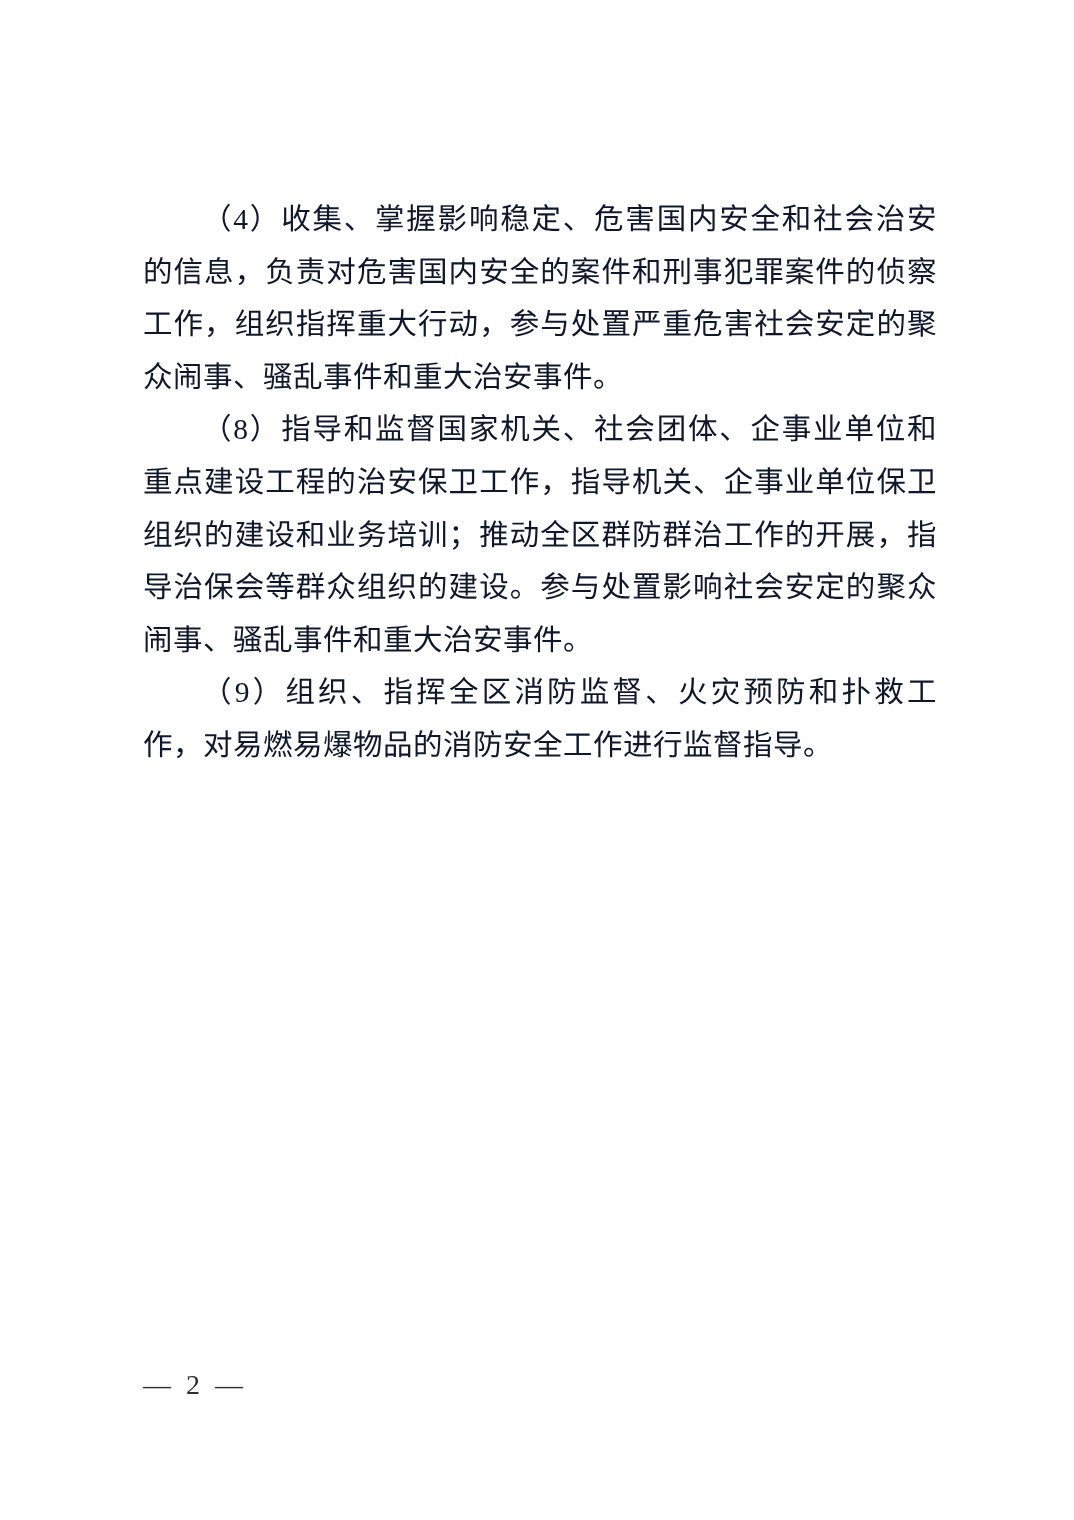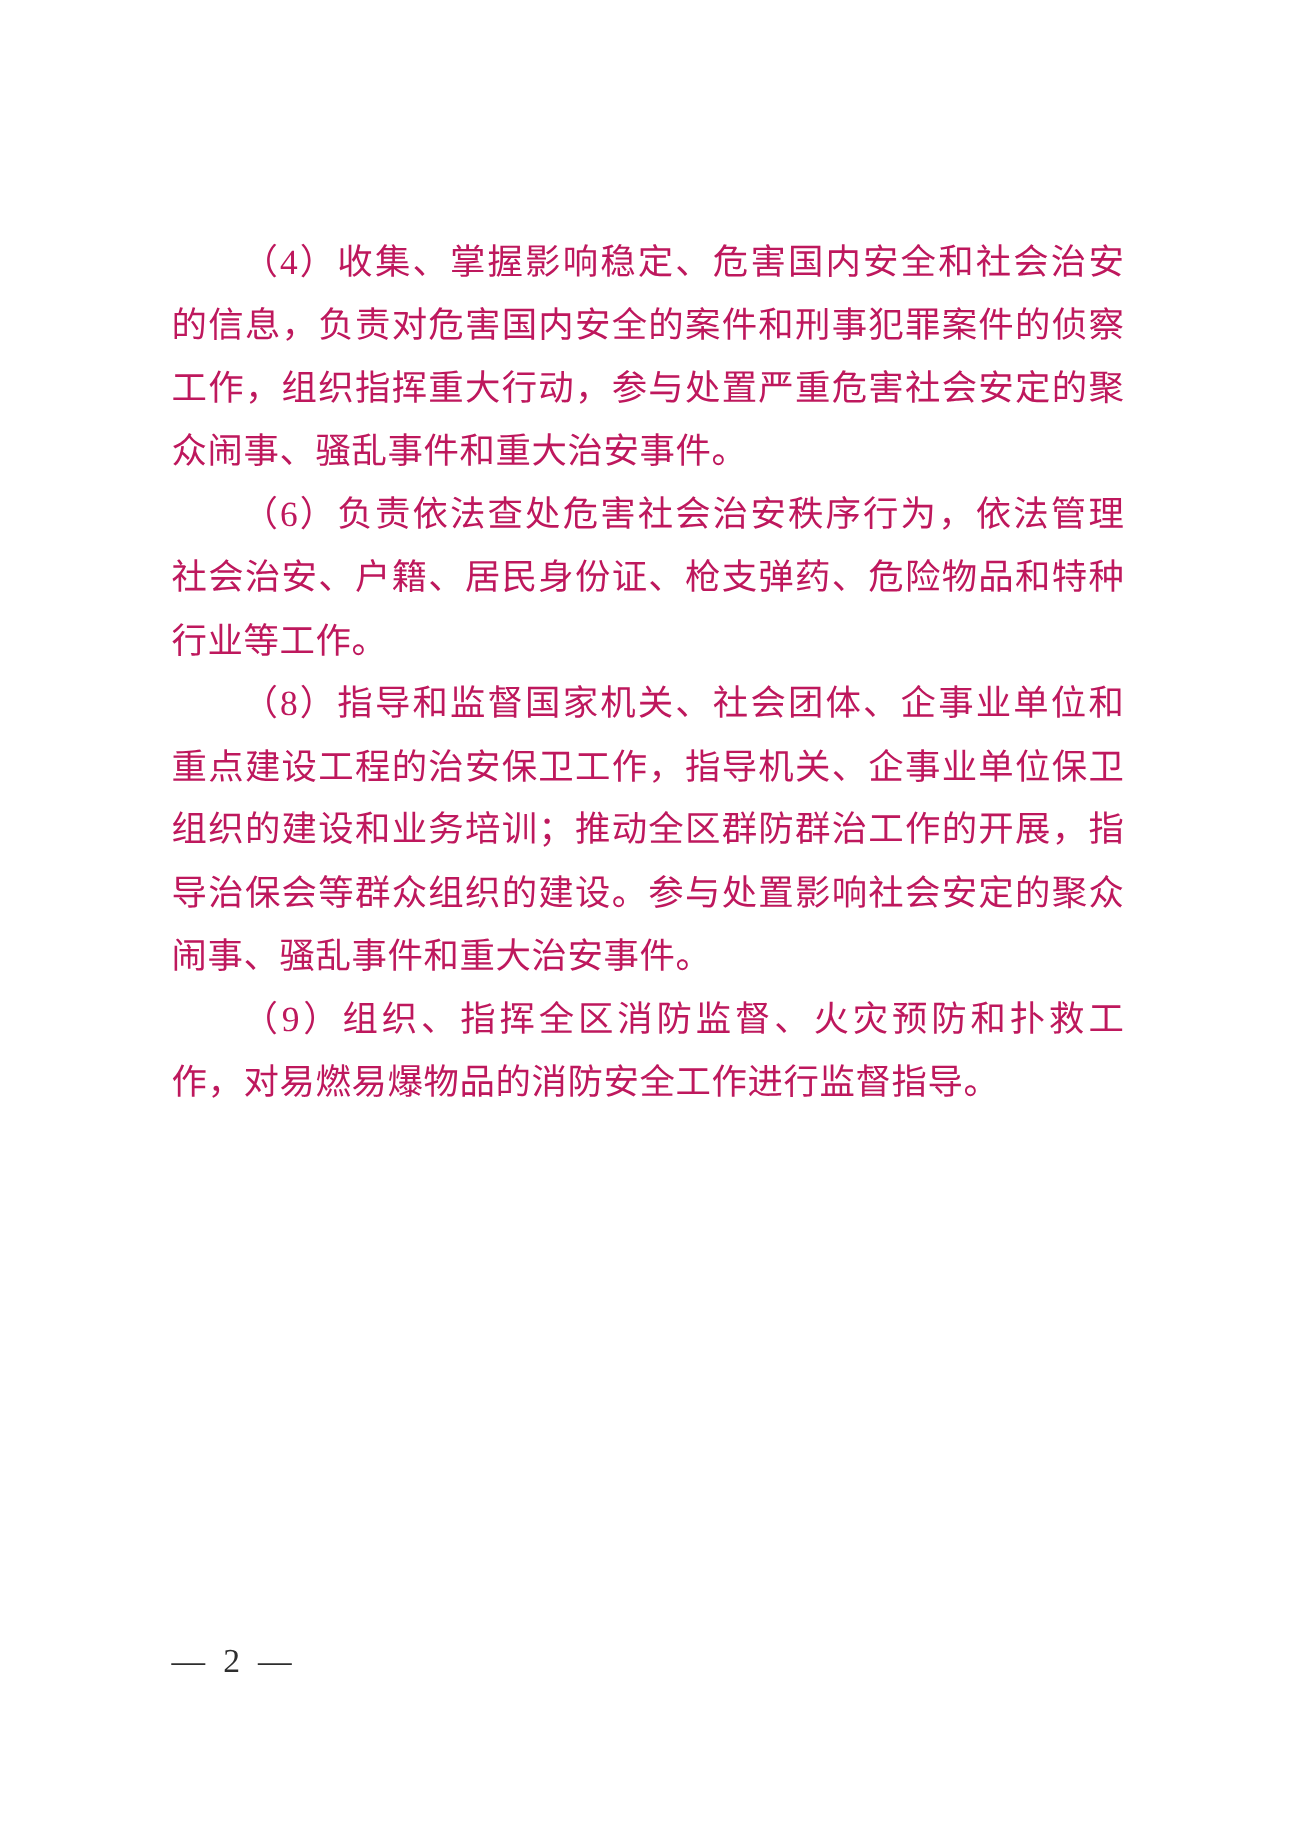--- a/index.html
+++ b/index.html
@@ -15,21 +15,21 @@
       overflow: hidden;
       font-family: "Liberation Serif", "DejaVu Serif", serif;
     }
     .doc-body {
       position: absolute;
       left: 143px;
       top: 193px;
       width: 794px;
       font-size: 29.5px;
       line-height: 52.6px;
-      color: #be185d;
+      color: #0f172a;
       text-align: justify;
       text-justify: inter-ideograph;
       letter-spacing: 0.5px;
     }
     .doc-body p {
       margin: 0;
       padding: 0;
       text-indent: 2em;
       word-break: break-all;
     }
@@ -43,21 +43,20 @@
       letter-spacing: 4px;
       font-family: "Liberation Serif", "DejaVu Serif", serif;
     }
   </style>
 </head>
 <body>
 
 <div class="page">
   <div class="doc-body">
     <p>（4）收集、掌握影响稳定、危害国内安全和社会治安的信息，负责对危害国内安全的案件和刑事犯罪案件的侦察工作，组织指挥重大行动，参与处置严重危害社会安定的聚众闹事、骚乱事件和重大治安事件。</p>
-    <p>（6）负责依法查处危害社会治安秩序行为，依法管理社会治安、户籍、居民身份证、枪支弹药、危险物品和特种行业等工作。</p>
     <p>（8）指导和监督国家机关、社会团体、企事业单位和重点建设工程的治安保卫工作，指导机关、企事业单位保卫组织的建设和业务培训；推动全区群防群治工作的开展，指导治保会等群众组织的建设。参与处置影响社会安定的聚众闹事、骚乱事件和重大治安事件。</p>
     <p>（9）组织、指挥全区消防监督、火灾预防和扑救工作，对易燃易爆物品的消防安全工作进行监督指导。</p>
   </div>
 
   <div class="page-footer">
     <span>— 2 —</span>
   </div>
 </div>
 
 </body></html>

